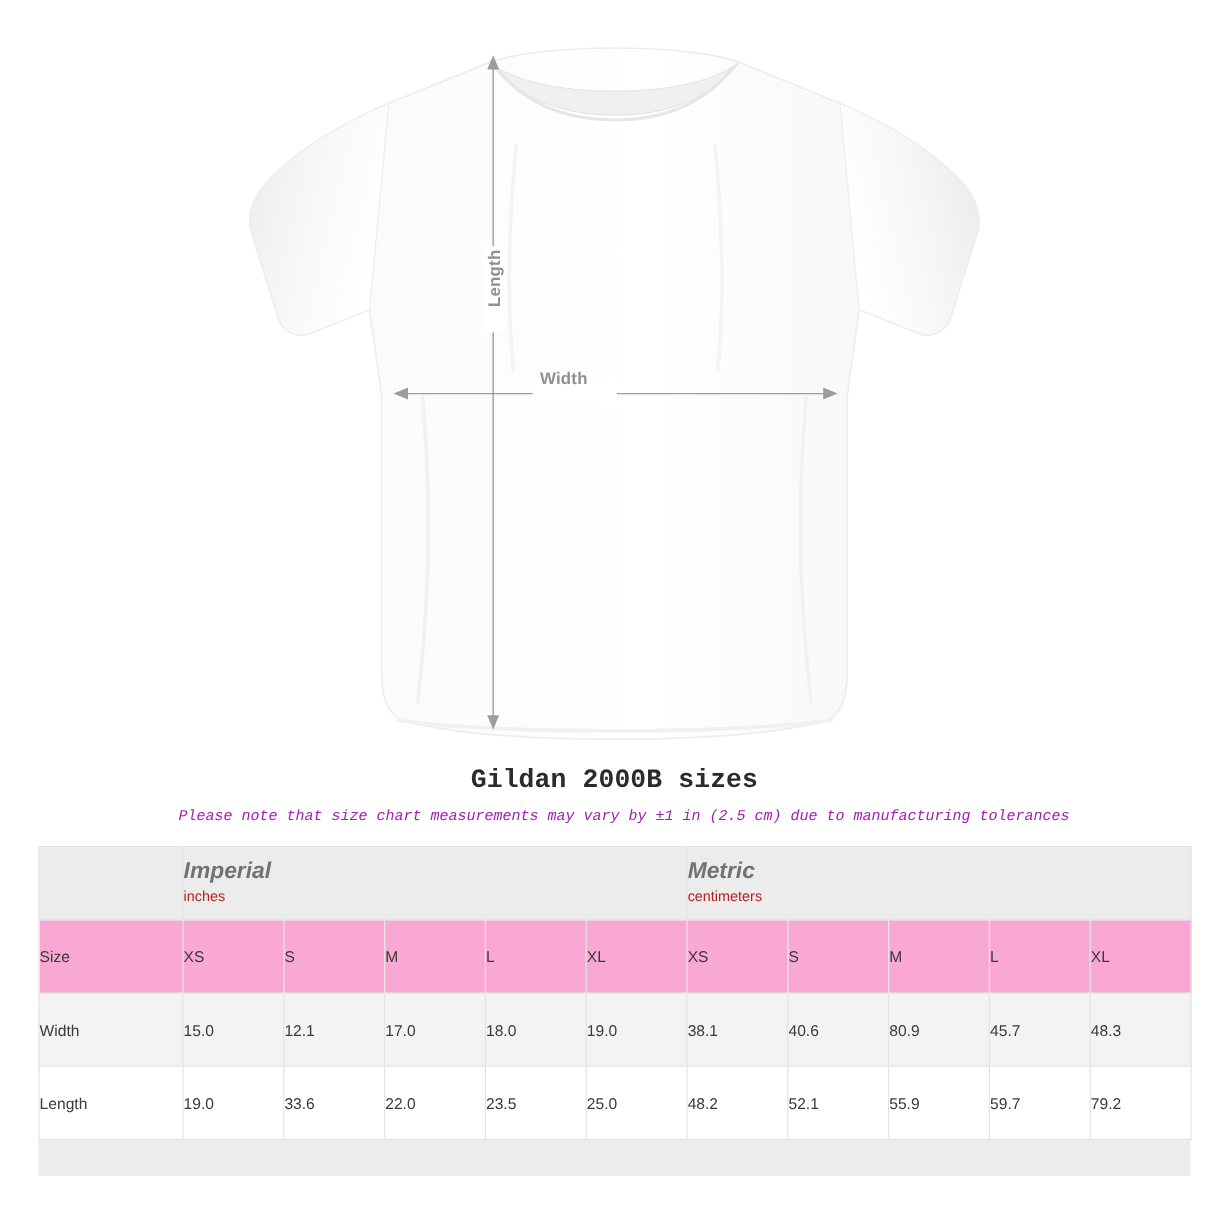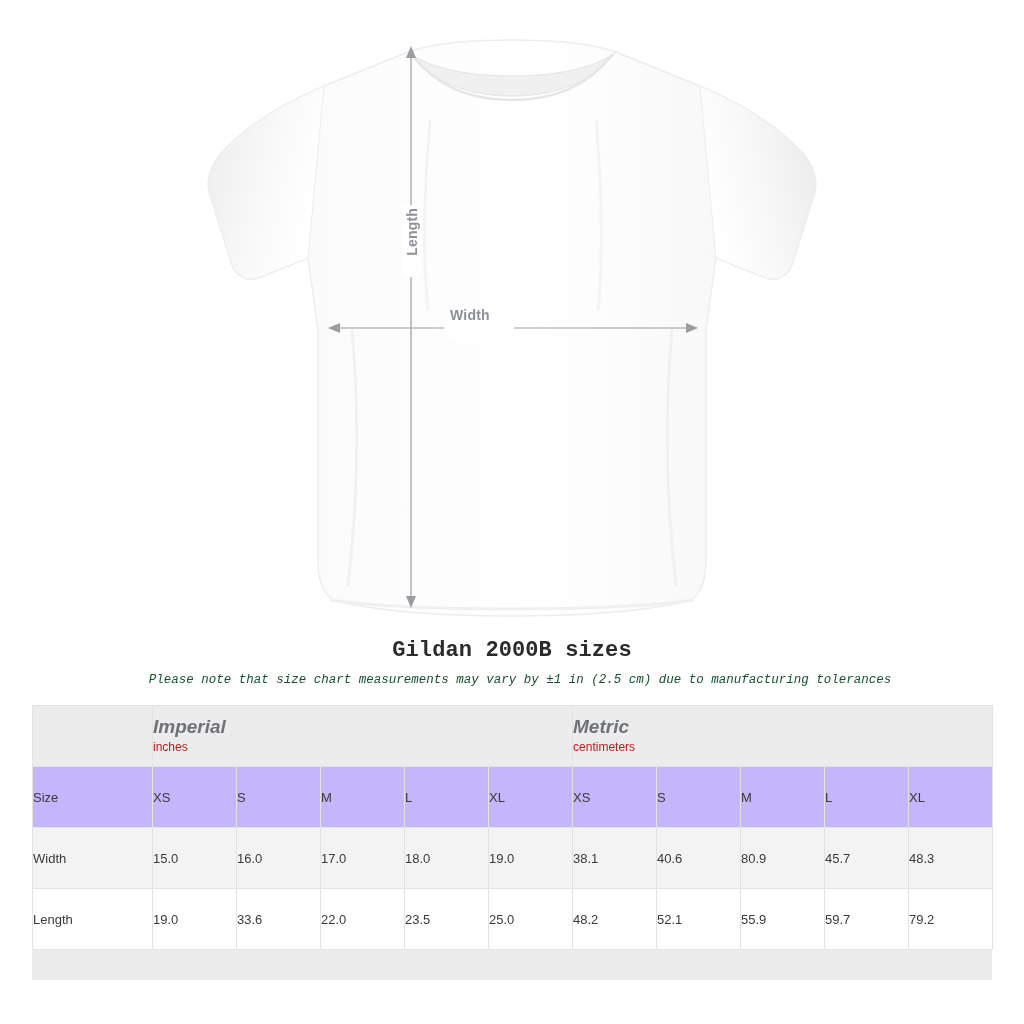--- a/index.html
+++ b/index.html
@@ -56,21 +56,21 @@
   }
   .chart-title {
     font-size: 22px;
     font-weight: bold;
     color: #2b2b2b;
     letter-spacing: 0.1px;
   }
   .chart-note {
     font-size: 12.5px;
     font-style: italic;
-    color: #14532d;
+    color: #a21caf;
     margin-top: 10px;
     margin-left: 16px;
   }
 
   
   .table-wrap {
     margin: 18px 32px 0 32px;
     width: 960px;
   }
   table.size-table {
@@ -98,21 +98,21 @@
     font-weight: bold;
     color: #6f7276;
     line-height: 1.25;
   }
   .unit-sub {
     font-size: 12px;
     color: #b91c1c;
     line-height: 1.6;
   }
   .head-row td {
-    background: #c4b5fd;
+    background: #f9a8d4;
     font-weight: bold;
     font-size: 13px;
     color: #3a3a3a;
   }
   .row-shaded td {
     background: #f3f3f3;
   }
   .row-plain td {
     background: #ffffff;
   }
@@ -255,21 +255,21 @@
         <td>XL</td>
         <td>XS</td>
         <td>S</td>
         <td>M</td>
         <td>L</td>
         <td>XL</td>
       </tr>
       <tr class="row-shaded">
         <td class="row-label">Width</td>
         <td>15.0</td>
-        <td>16.0</td>
+        <td>12.1</td>
         <td>17.0</td>
         <td>18.0</td>
         <td>19.0</td>
         <td>38.1</td>
         <td>40.6</td>
         <td>80.9</td>
         <td>45.7</td>
         <td>48.3</td>
       </tr>
       <tr class="row-plain">

